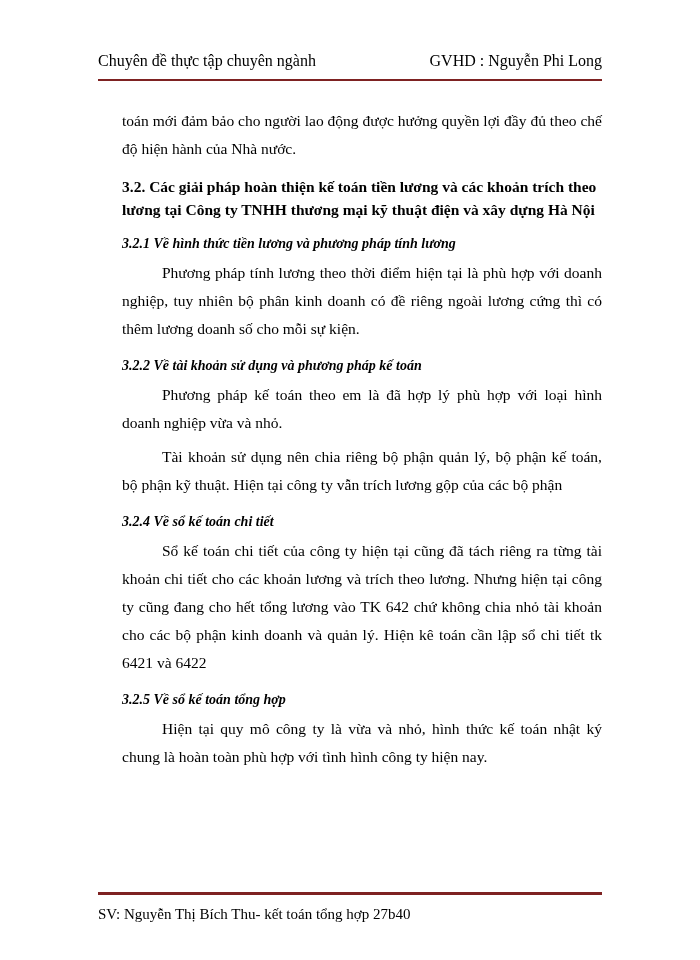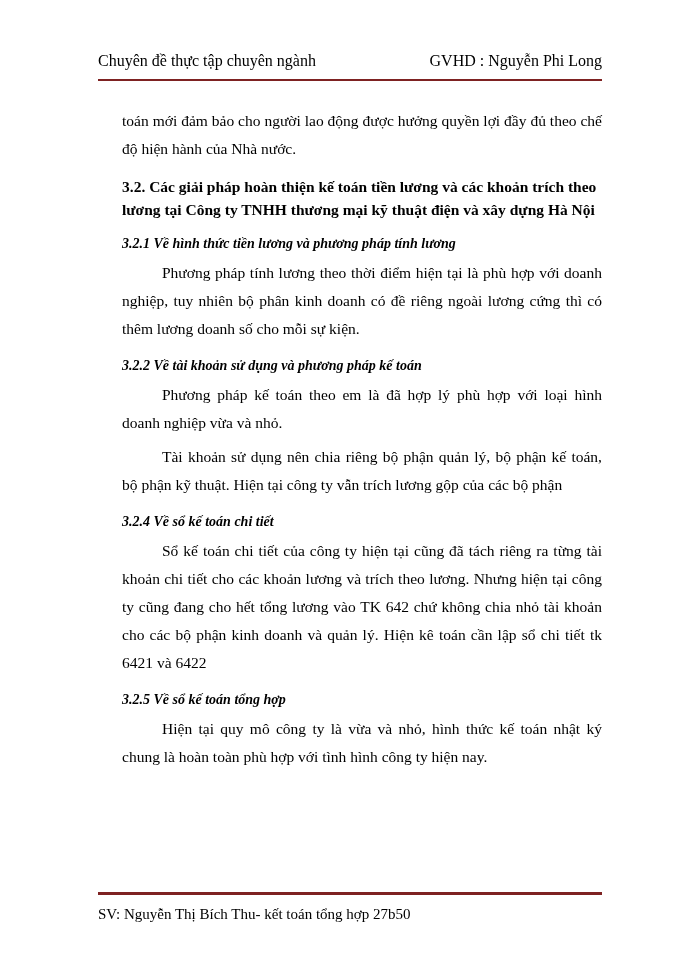--- a/index.html
+++ b/index.html
@@ -96,17 +96,17 @@
 
     <h3 class="h-sub">3.2.5 Về sổ kế toán tổng hợp</h3>
     <p class="para">Hiện tại quy mô công ty là vừa và nhỏ, hình thức kế toán nhật ký chung là hoàn toàn phù hợp với tình hình công ty hiện nay.</p>
 
   </div>
 
   <div class="footer-area">
     <div class="rule footer-rule"></div>
     <div class="footer-row">
       <span>SV: Nguyễn Thị Bích Thu- kết toán tổng hợp 27b</span>
-      <span>50</span>
+      <span>40</span>
     </div>
   </div>
 
 </div>
 
 </body></html>

